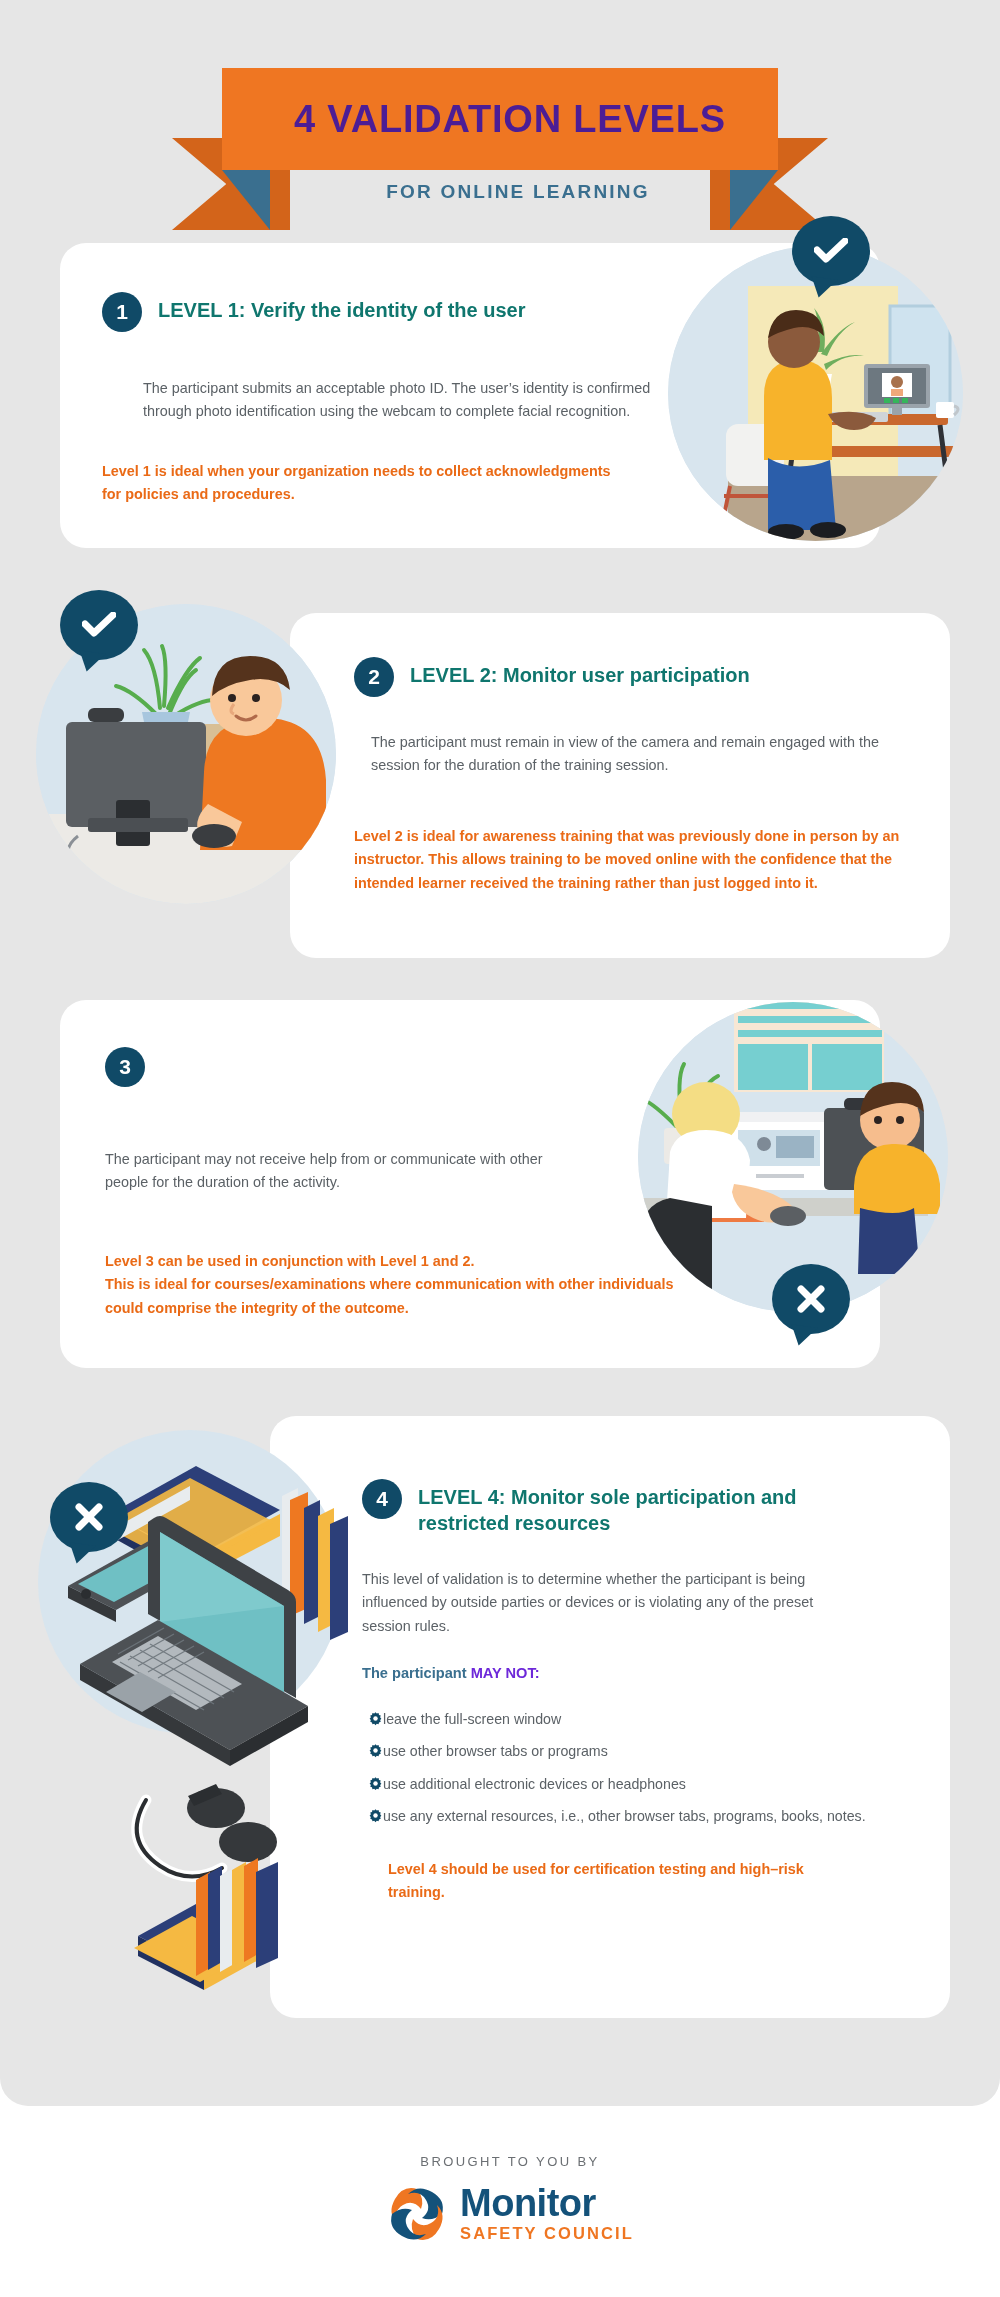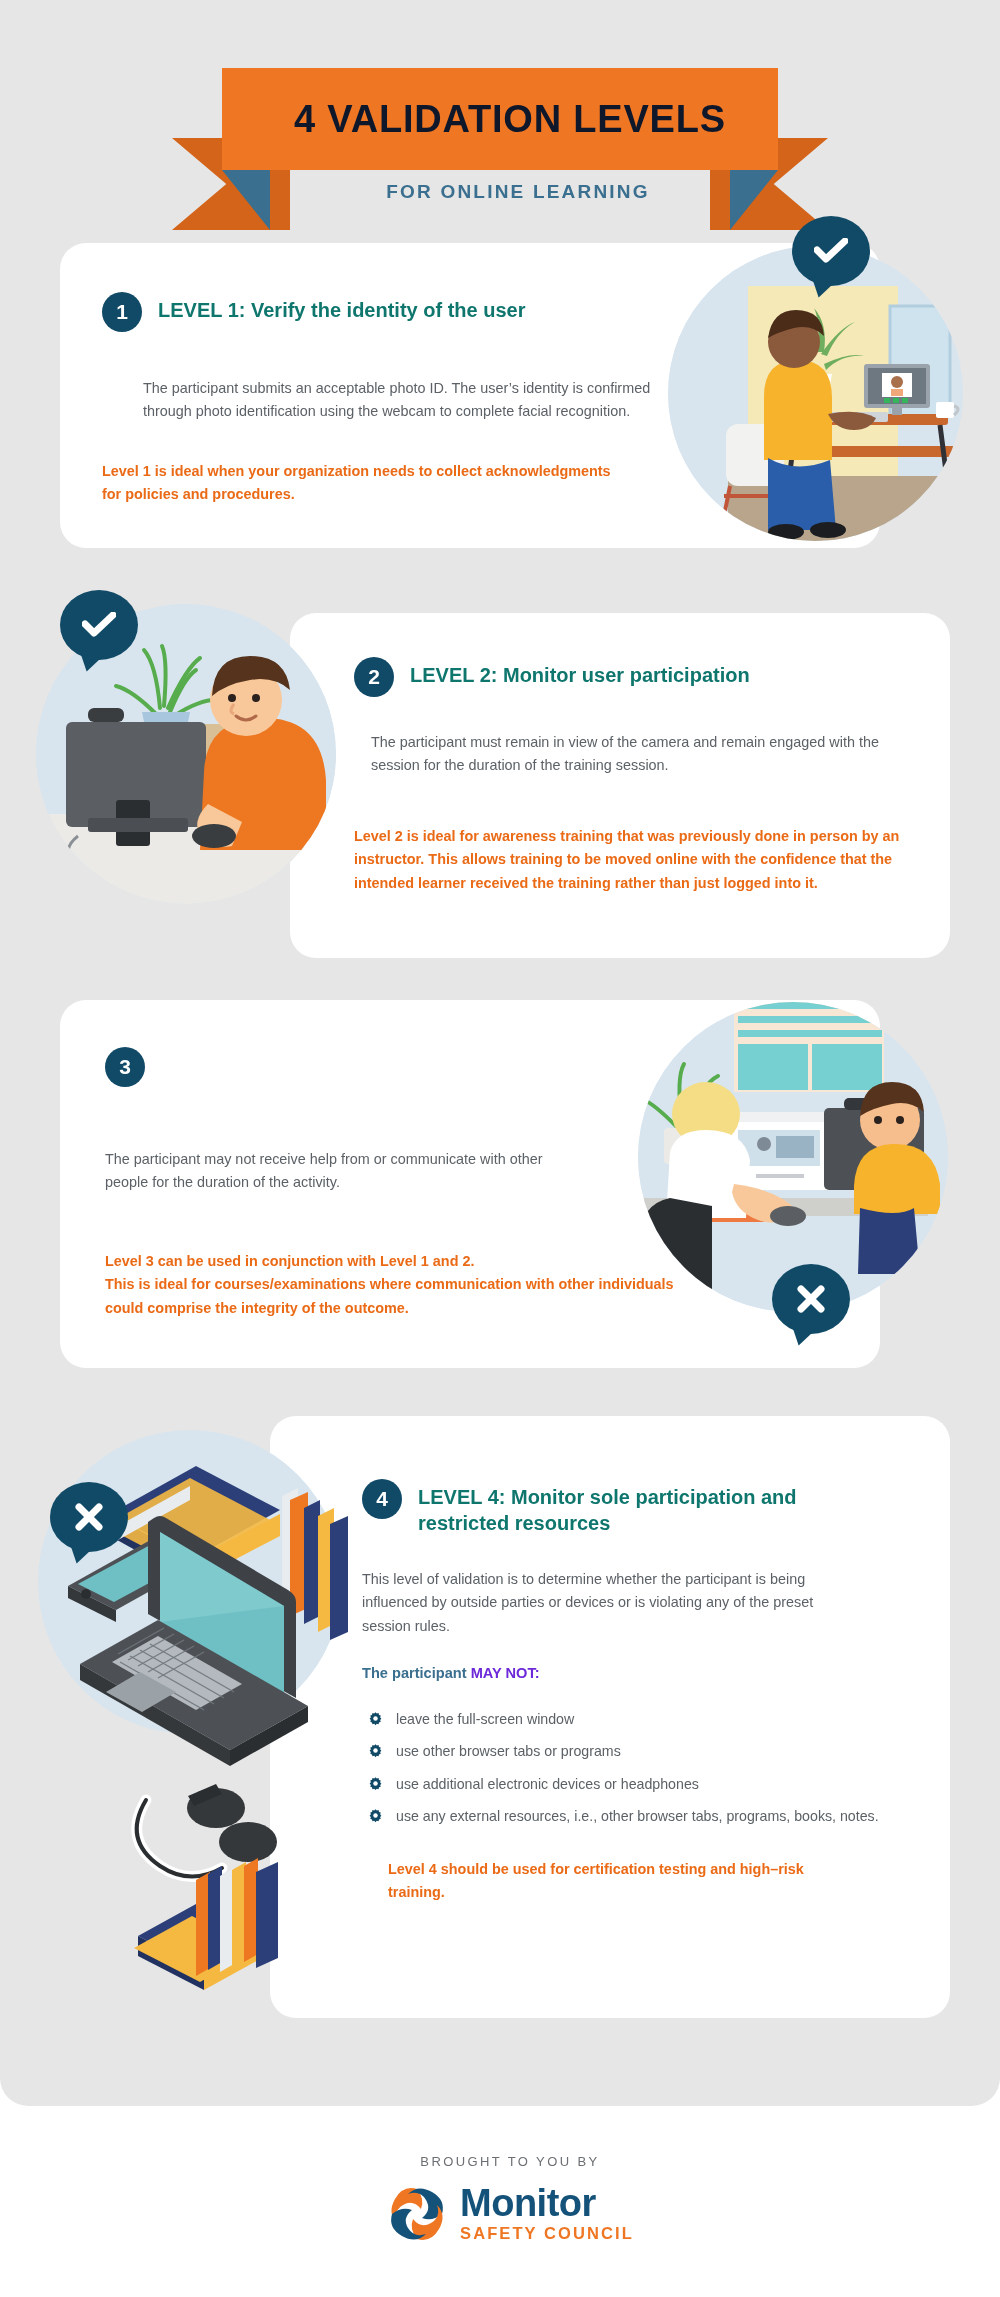--- a/index.html
+++ b/index.html
@@ -51,21 +51,21 @@
   .ribbon-fold.right { right: 222px; clip-path: polygon(0 0, 100% 0, 0 100%); }
 
   .ribbon-main {
     position: absolute;
     left: 222px; right: 222px; top: 10px;
     height: 102px;
     background: #ef7622;
     display: flex; align-items: center; justify-content: center;
   }
   .ribbon-title {
-    color: #0f172a;
+    color: #4c1d95;
     font-size: 38px;
     font-weight: bold;
     letter-spacing: 0.8px;
     white-space: nowrap;
     margin-left: 20px;
   }
   .ribbon-sub {
     position: absolute;
     left: 0; right: 0; top: 112px;
     height: 44px;
@@ -116,21 +116,21 @@
     font-size: 14.4px;
     font-weight: bold;
     line-height: 1.62;
   }
 
   .maynot-line { font-size: 14.6px; font-weight: bold; color: #3a6f8f; }
   .maynot-line .em { color: #6d28d9; }
 
   ul.rules { list-style: none; }
   ul.rules li {
-    display: flex; align-items: flex-start; gap: 13px;
+    display: flex; align-items: flex-start; 
     color: #5b6166;
     font-size: 14.2px;
     line-height: 1.5;
     margin-bottom: 9px;
   }
   .gear { flex: 0 0 auto; margin-top: 2px; }
 
   
   .illus { position: absolute; }
   .circle-bg {

